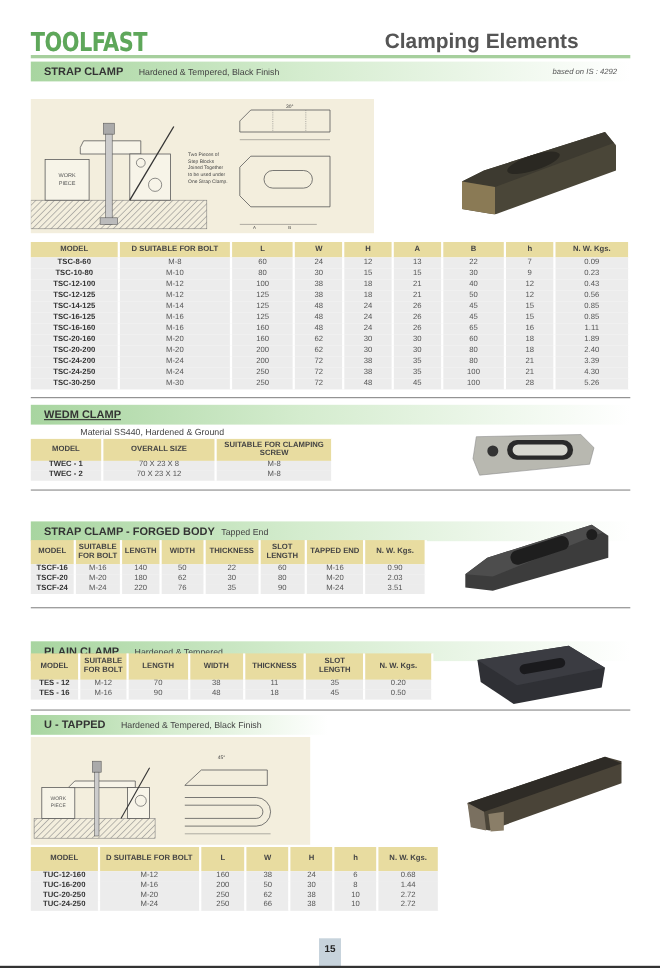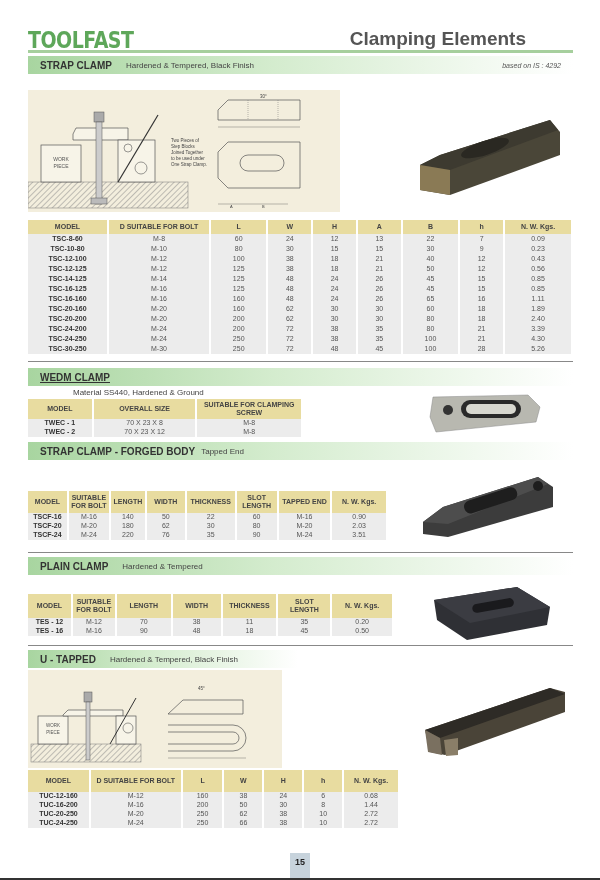--- a/index.html
+++ b/index.html
@@ -268,21 +268,21 @@
     <svg width="115" height="45" viewBox="0 0 115 45">
       <polygon points="5,5 100,3 112,15 108,30 8,40 2,25" fill="#b8b8b0" stroke="#888" stroke-width="0.5"></polygon>
       <circle cx="20" cy="18" r="5" fill="#333"></circle>
       <rect x="33" y="8" width="60" height="18" rx="9" fill="#2a2a2a"></rect>
       <rect x="38" y="12" width="50" height="10" rx="5" fill="#d8d8d0"></rect>
     </svg>
   </div>
 
   <div class="divider" style="top:445px;"></div>
 
-  <div class="sec-bar" style="top:442px;align-items:center;">
+  <div class="sec-bar" style="top:474px;align-items:center;">
     <span class="name" style="margin-right:6px;">STRAP CLAMP - FORGED BODY</span>
     <span class="sub">Tapped End</span>
   </div>
 
   <table style="left:28px;top:491px;width:360px;">
     <thead>
       <tr style="height:22px;">
         <th style="width:40px;">MODEL</th>
         <th style="width:42px;">SUITABLE FOR BOLT</th>
         <th style="width:36px;">LENGTH</th>
@@ -331,21 +331,21 @@
     <svg width="140" height="70" viewBox="0 0 140 70">
       <polygon points="5,50 25,35 120,5 135,15 135,35 30,65 5,62" fill="#3c3c3c"></polygon>
       <polygon points="5,50 25,35 120,5 130,12 30,52" fill="#4d4d4d"></polygon>
       <rect x="45" y="22" width="55" height="13" rx="6" transform="rotate(-18 72 28)" fill="#1e1e1e"></rect>
       <circle cx="120" cy="14" r="5" fill="#1e1e1e"></circle>
     </svg>
   </div>
 
   <div class="divider" style="top:552px;"></div>
 
-  <div class="sec-bar" style="top:557px;">
+  <div class="sec-bar" style="top:583px;text-decoration:underline;">
     <span class="name">PLAIN CLAMP</span>
     <span class="sub">Hardened &amp; Tempered</span>
   </div>
 
   <table style="left:28px;top:594px;width:366px;">
     <thead>
       <tr style="height:24px;">
         <th style="width:44px;">MODEL</th>
         <th style="width:44px;">SUITABLE FOR BOLT</th>
         <th style="width:56px;">LENGTH</th>

